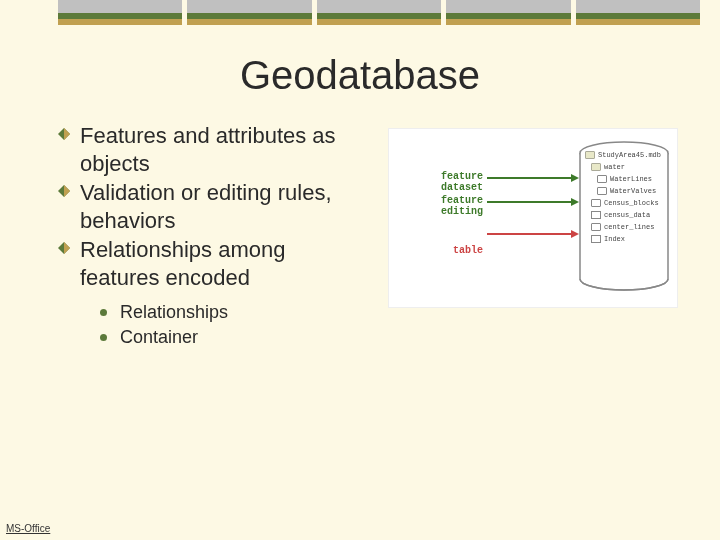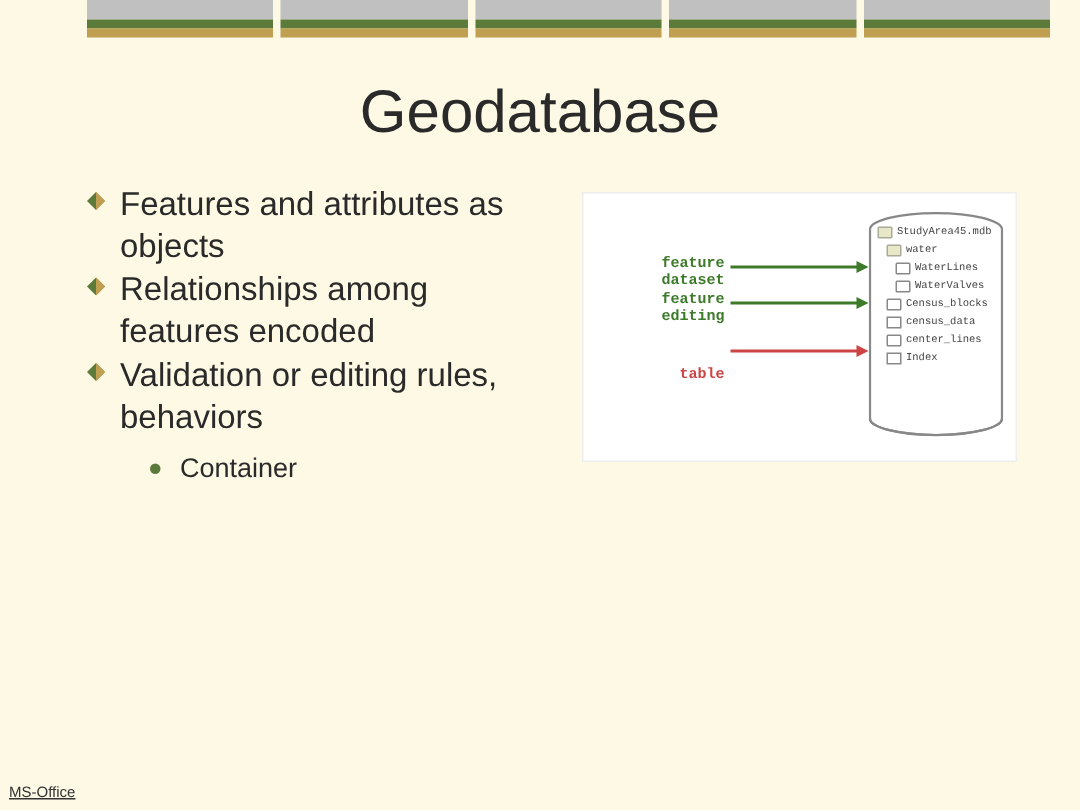--- a/index.html
+++ b/index.html
@@ -214,33 +214,37 @@
         </span>
         <span>Features and attributes as objects</span>
       </li>
       <li>
         <span class="main-bullet">
           <svg width="12" height="12" viewBox="0 0 12 12">
               <polygon points="6,0 12,6 6,12 0,6" fill="#5c7a3a"></polygon>
               <polygon points="6,0 12,6 6,12" fill="#c0a050"></polygon>
             </svg>
         </span>
-        <span>Relationships among features encoded</span>
+        <span>Validation or editing rules, behaviors</span>
       </li>
       <li>
         <span class="main-bullet">
           <svg width="12" height="12" viewBox="0 0 12 12">
               <polygon points="6,0 12,6 6,12 0,6" fill="#5c7a3a"></polygon>
               <polygon points="6,0 12,6 6,12" fill="#c0a050"></polygon>
             </svg>
         </span>
-        <span>Validation or editing rules, behaviors</span>
+        <span>Relationships among features encoded</span>
       </li>
     </ul>
     <ul class="sub-list">
+      <li>
+        <span class="sub-bullet"></span>
+        <span>Relationships</span>
+      </li>
       <li>
         <span class="sub-bullet"></span>
         <span>Container</span>
       </li>
     </ul>
   </div>
 
   <div class="right-col">
     <div class="diagram">
 

